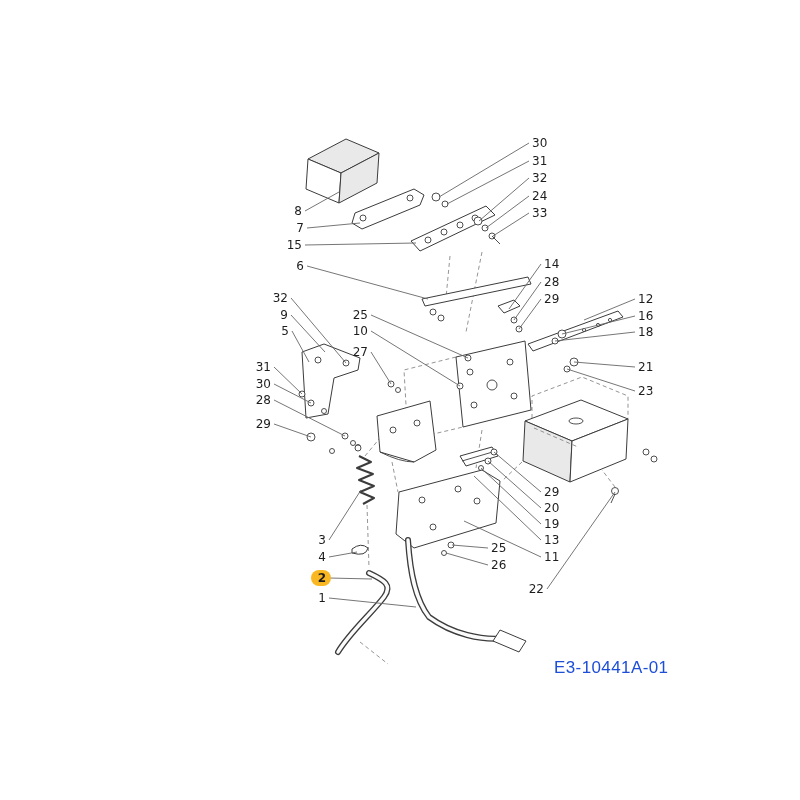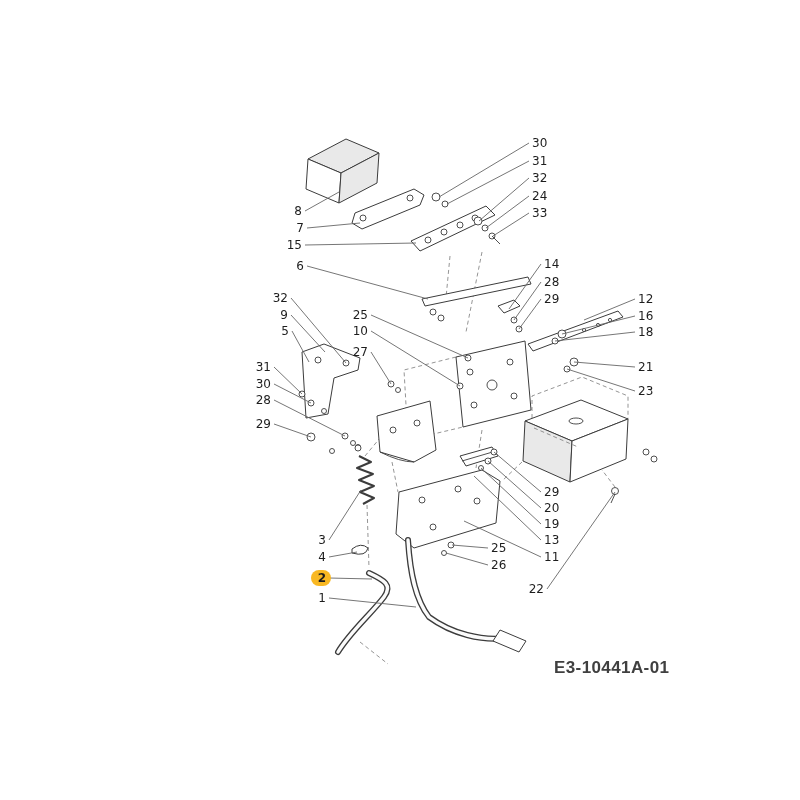--- a/index.html
+++ b/index.html
@@ -19,21 +19,21 @@
   .coil  { fill:none; stroke:var(--line-color); stroke-width:2; stroke-linejoin:round; }
   .tube-outer { fill:none; stroke:var(--line-color); stroke-width:6; stroke-linecap:round; }
   .tube-inner { fill:none; stroke:#fbfbfb; stroke-width:3.4; stroke-linecap:round; }
 
   .leader { stroke:#666; stroke-width:0.9; }
   text.callout { font:12px "DejaVu Sans","Liberation Sans",sans-serif; fill:#1d1d1d; }
   text.callout.hl { font-weight:bold; }
 
   .diagram-code {
     position:absolute; left:492px; top:658px;
-    font-size:17px; font-weight:700; color:#404040; letter-spacing:0.4px;
+    font-size:17px; font-weight:400; color:#1d4ed8; letter-spacing:0.4px;
     font-family:"Liberation Sans","DejaVu Sans",sans-serif;
   }
 </style>
 </head>
 <body>
 
 <div class="canvas" style="background: rgb(255, 255, 255);">
 
   <svg id="diagram-svg" viewBox="0 0 800 800" width="800" height="800">
 

